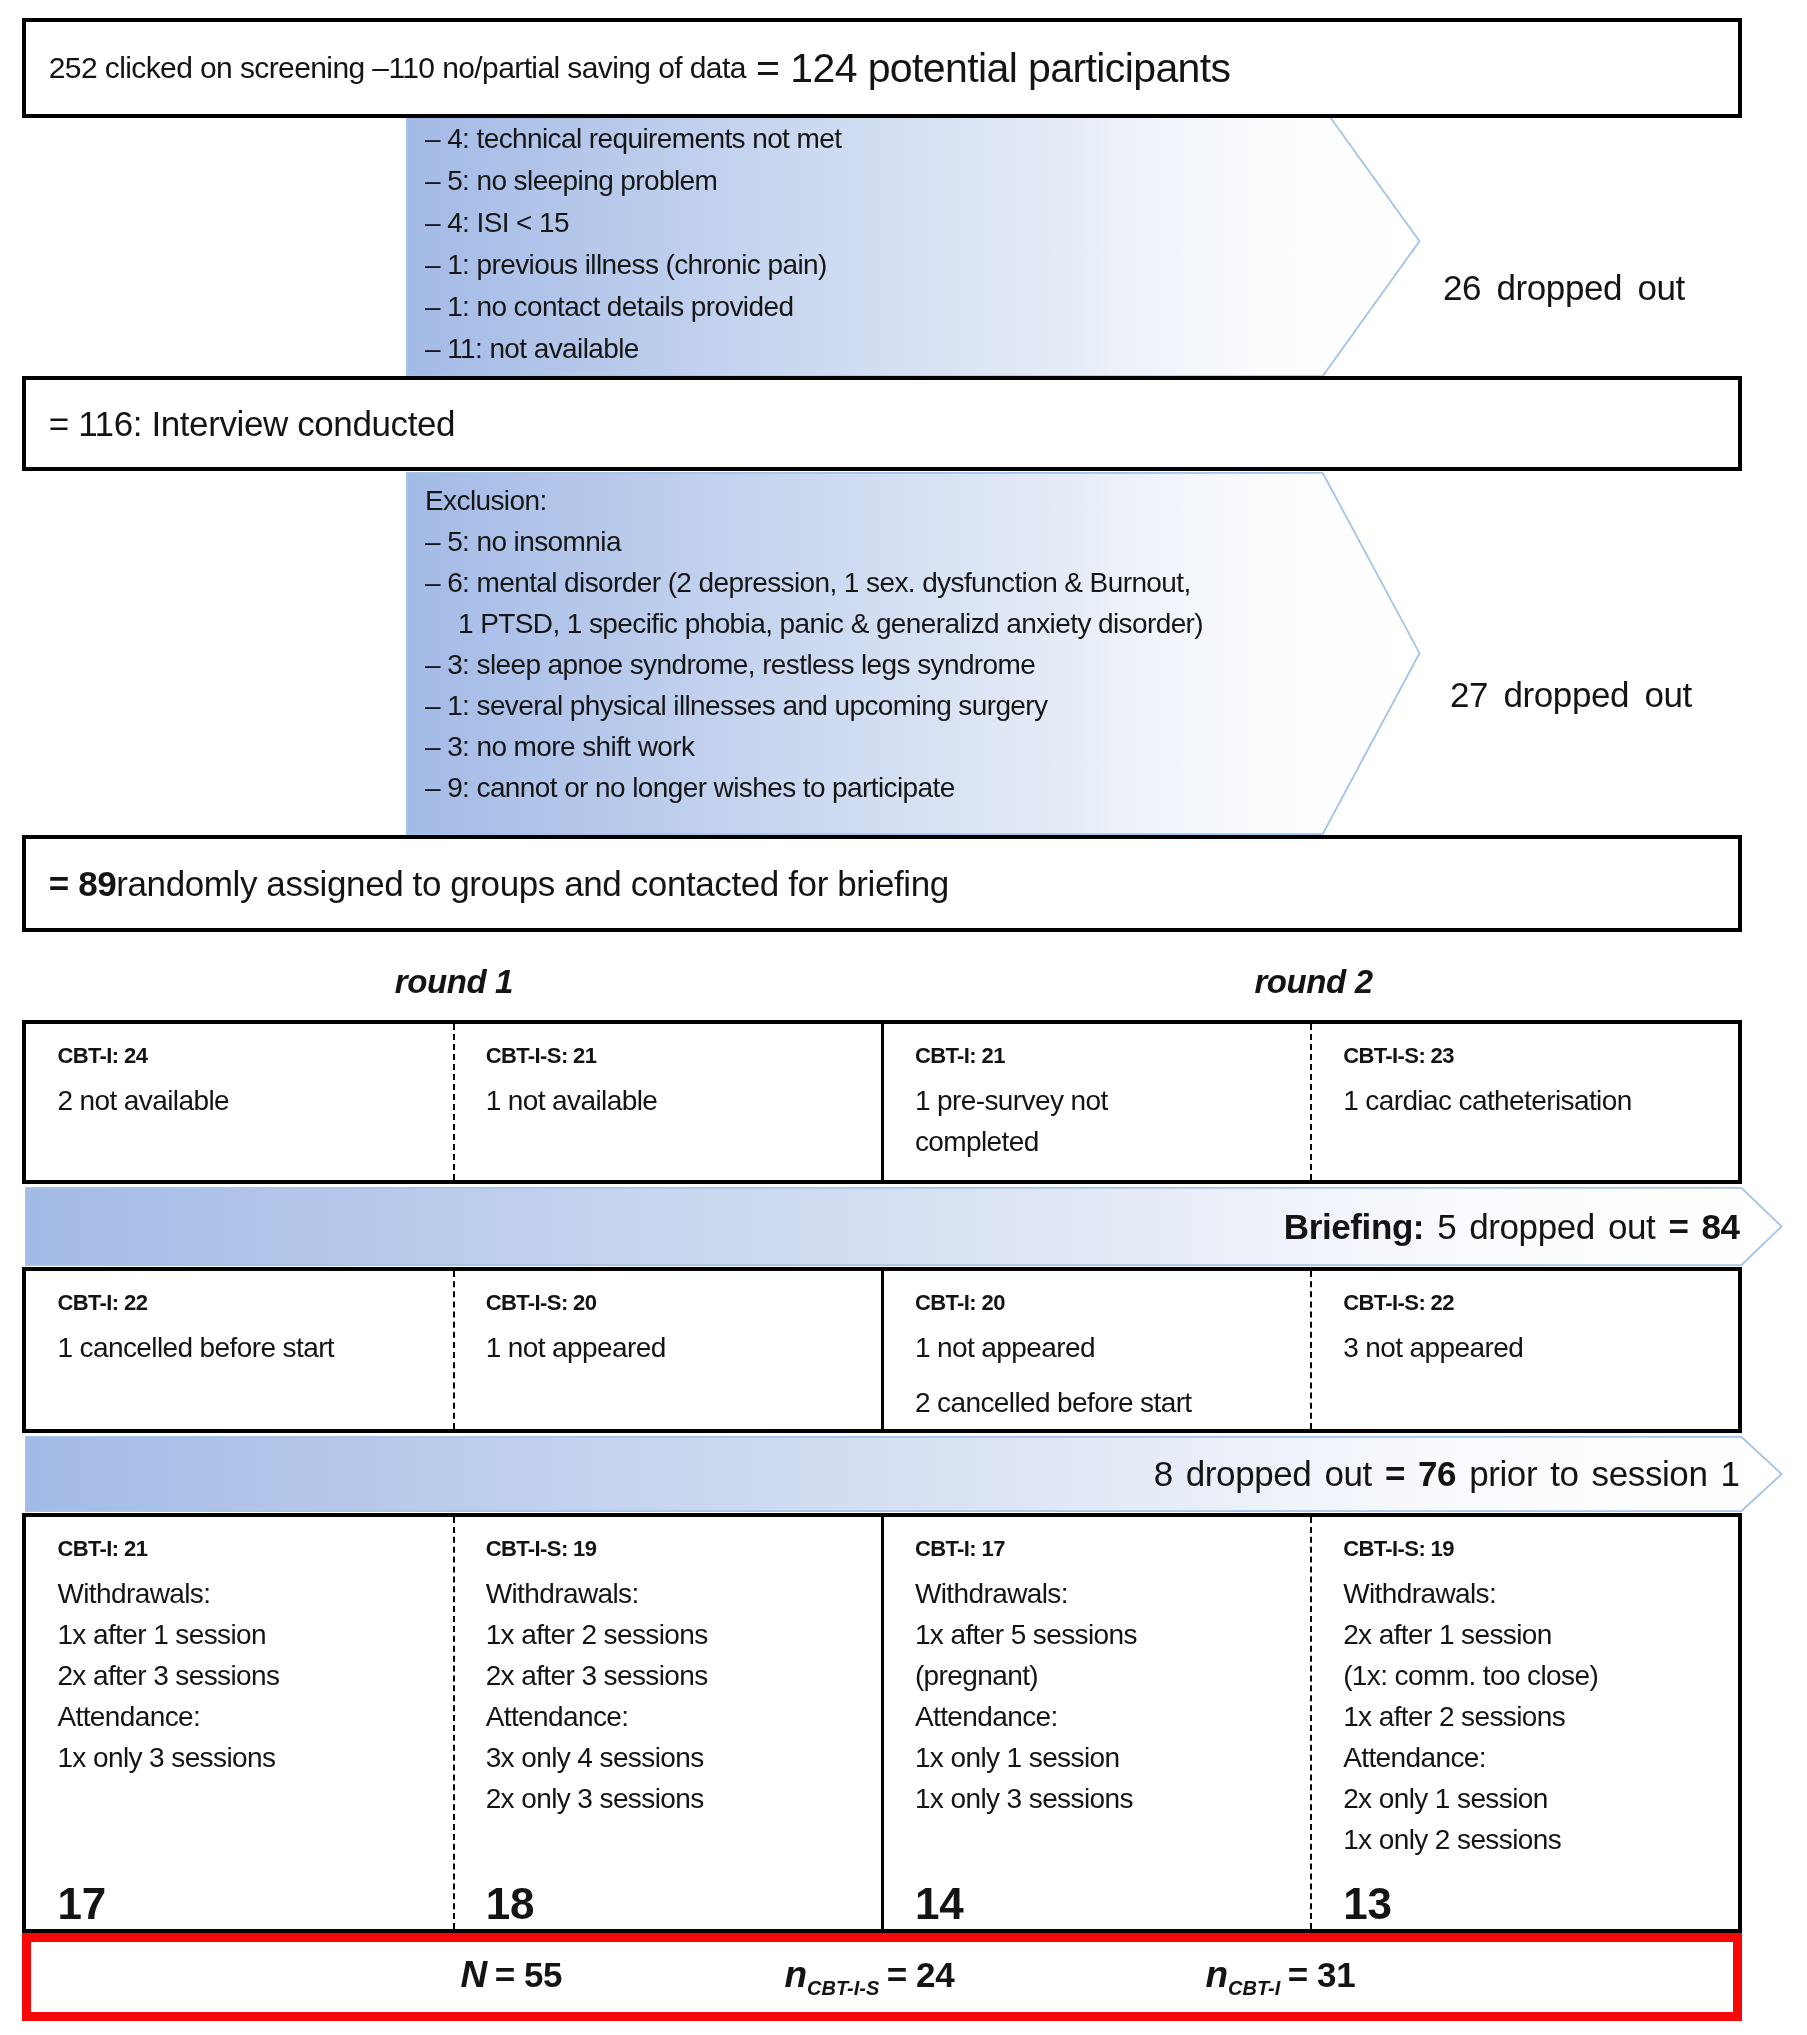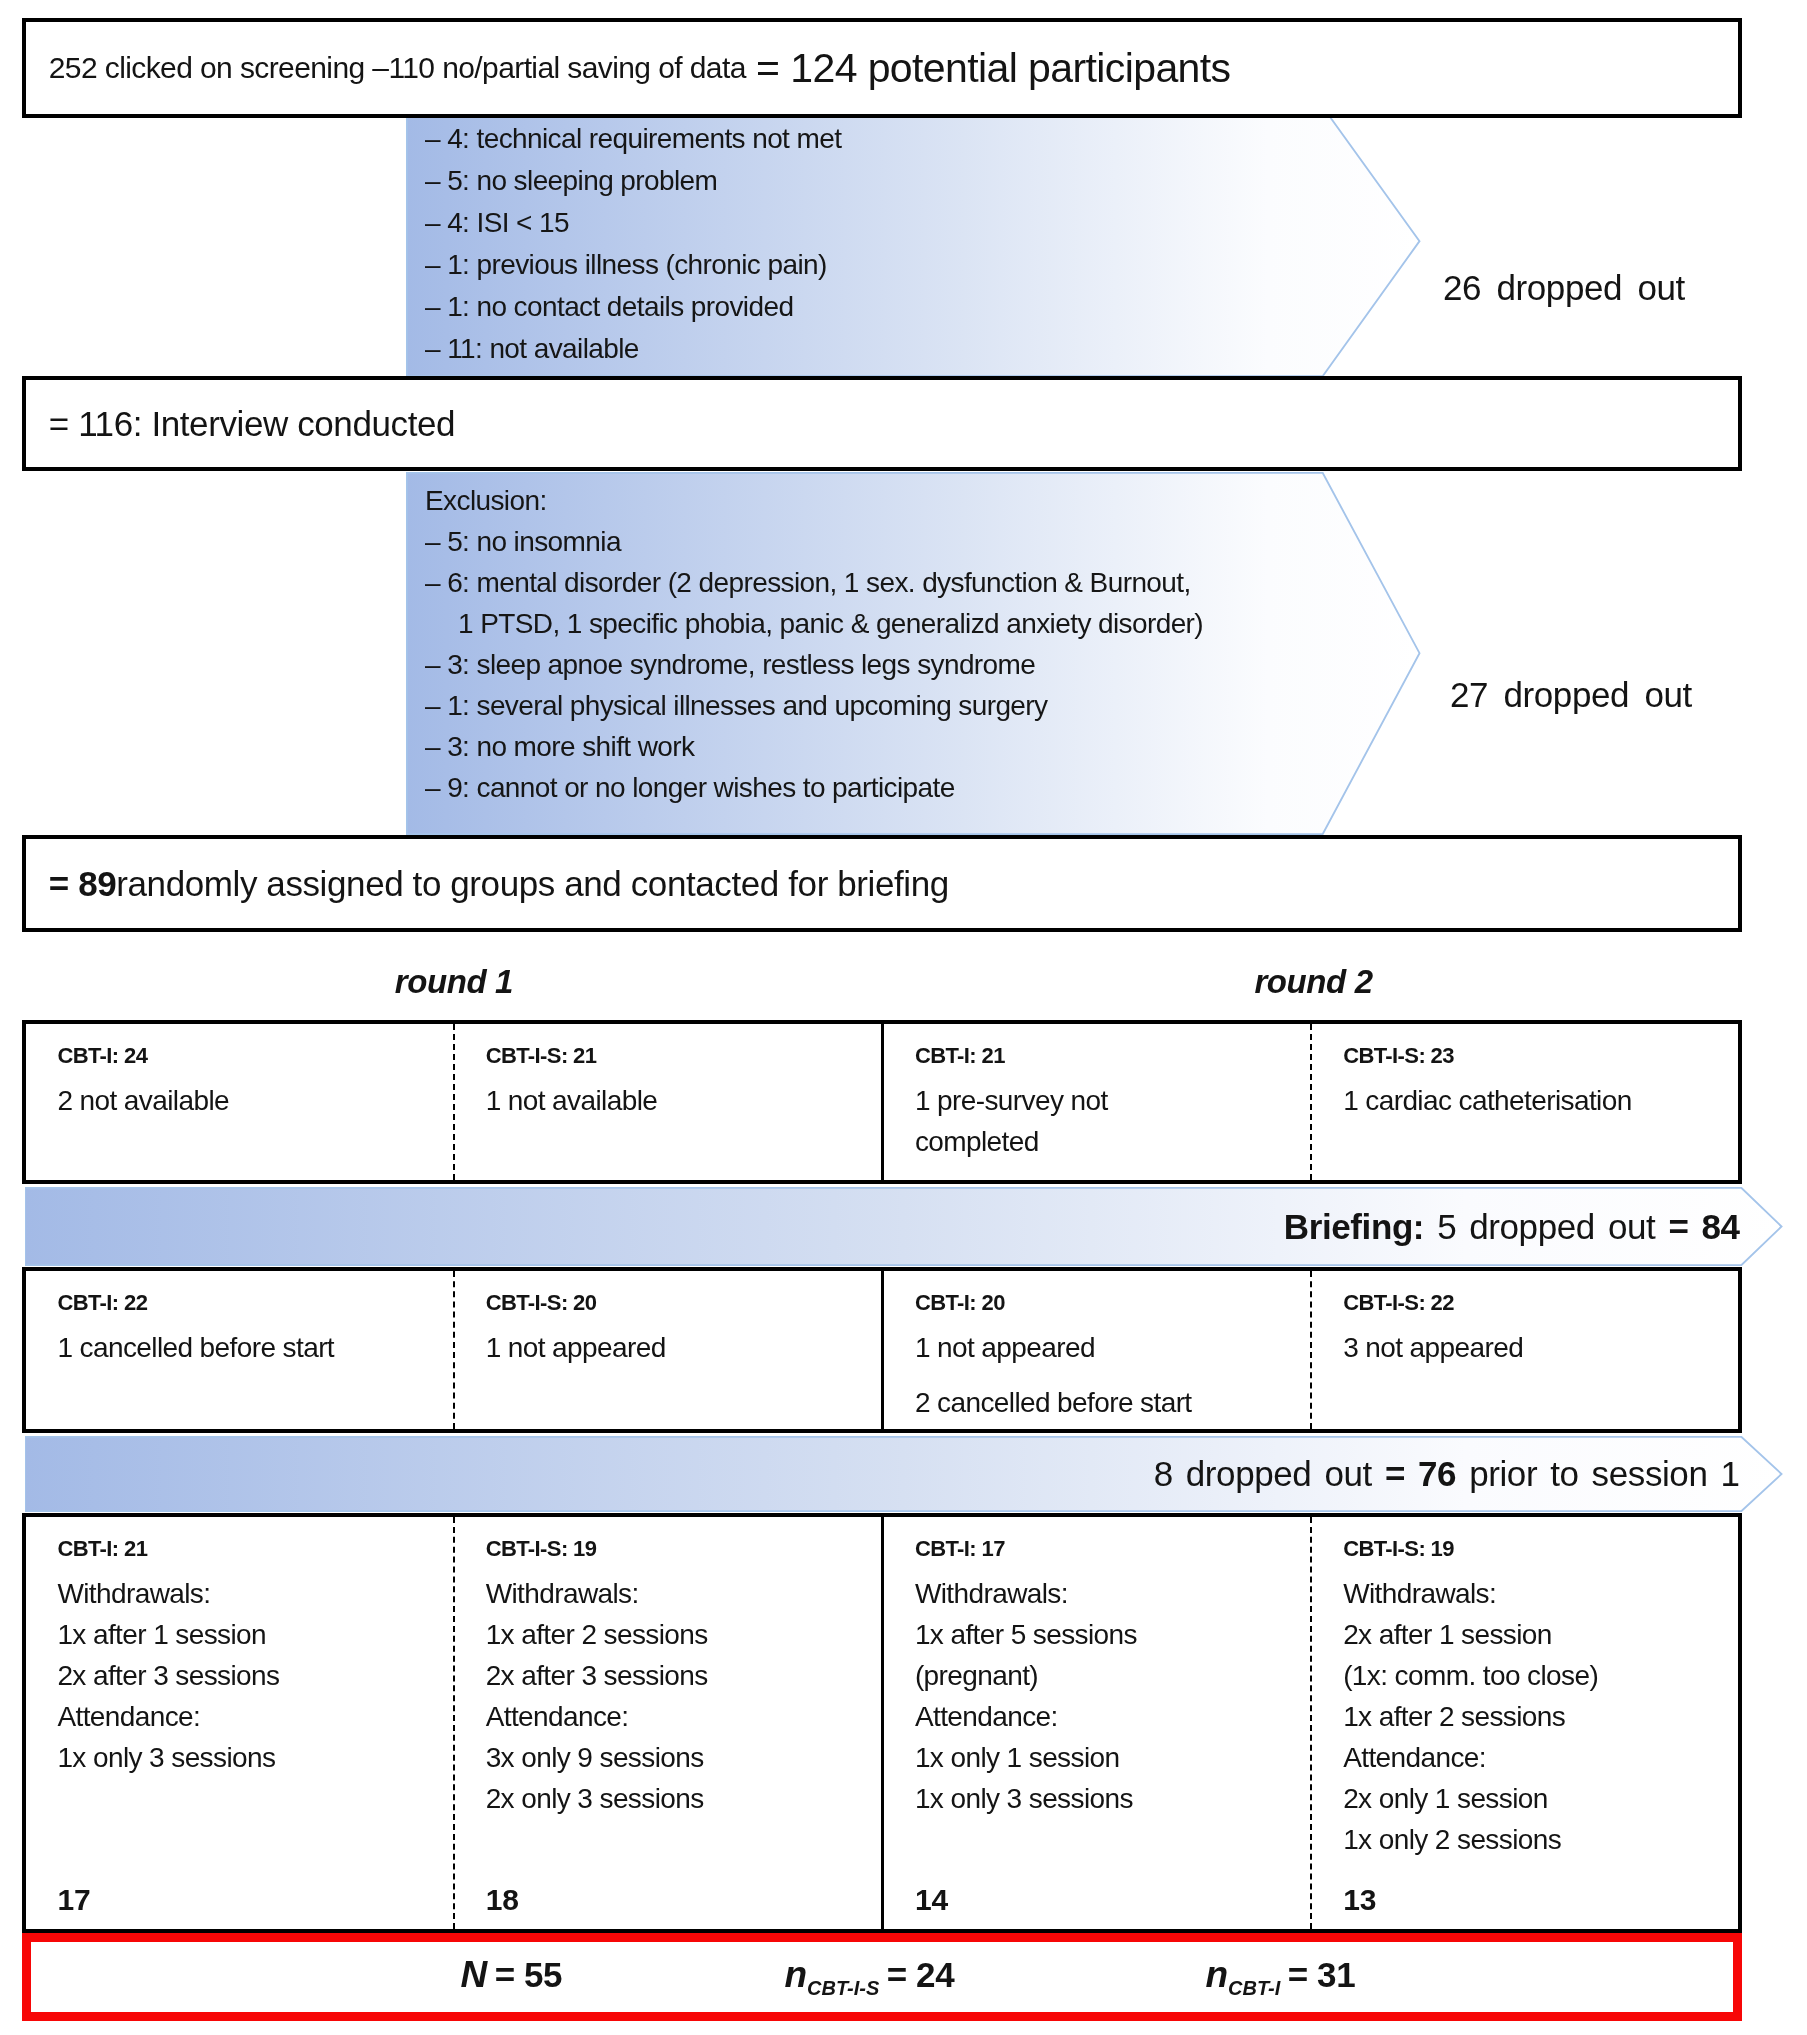--- a/index.html
+++ b/index.html
@@ -65,21 +65,21 @@
   }
   .trow1 { top:1020px; height:164px; }
   .trow2 { top:1267px; height:166px; }
   .trow3 { top:1513px; height:420px; }
   .cell { flex:1 1 0; position:relative; padding:19.4px 15px 0 31px; white-space:nowrap; }
   .cell.dash-l  { border-left:2.2px dashed #000; }
   .cell.solid-l { border-left:3.7px solid #000; }
   .cell-h { font-size:22px; font-weight:bold; letter-spacing:-0.6px; }
   .cell-lines { margin-top:10.4px; font-size:28px; letter-spacing:-0.6px; line-height:41px; }
   .trow2 .cell-lines > div + div { margin-top:14px; }
-  .cell-final { position:absolute; left:31px; bottom:12px; font-size:30px; font-weight:bold; }
+  .cell-final { position:absolute; left:31px; bottom:0; font-size:44px; font-weight:bold; }
 
   
   .bar { position:absolute; left:24.6px; width:1761px; }
   .bar1 { top:1187px; height:79px; }
   .bar2 { top:1436px; height:76px; }
   .bar svg { position:absolute; left:0; top:0; }
   .bar-text {
     position:absolute; left:0; top:0; right:46px; bottom:0;
     display:flex; align-items:center; justify-content:flex-end;
     font-size:35px; letter-spacing:-0.4px; word-spacing:3.7px; white-space:pre;
@@ -264,21 +264,21 @@
       </div>
       <div class="cell-final">17</div>
     </div>
     <div class="cell dash-l">
       <div class="cell-h">CBT-I-S: 19</div>
       <div class="cell-lines">
         <div>Withdrawals:</div>
         <div>1x after 2 sessions</div>
         <div>2x after 3 sessions</div>
         <div>Attendance:</div>
-        <div>3x only 9 sessions</div>
+        <div>3x only 4 sessions</div>
         <div>2x only 3 sessions</div>
       </div>
       <div class="cell-final">18</div>
     </div>
     <div class="cell solid-l">
       <div class="cell-h">CBT-I: 17</div>
       <div class="cell-lines">
         <div>Withdrawals:</div>
         <div>1x after 5 sessions</div>
         <div>(pregnant)</div>

